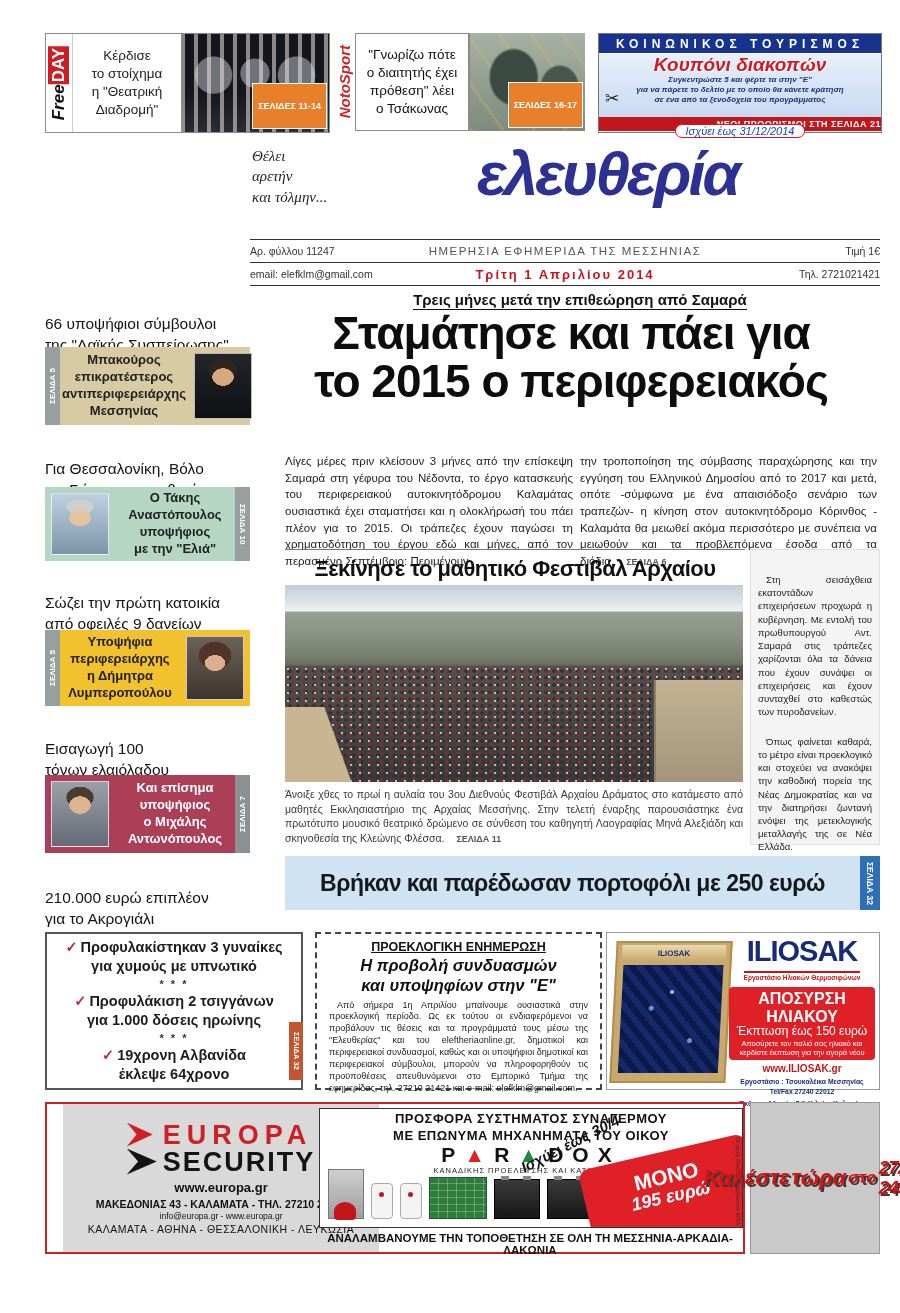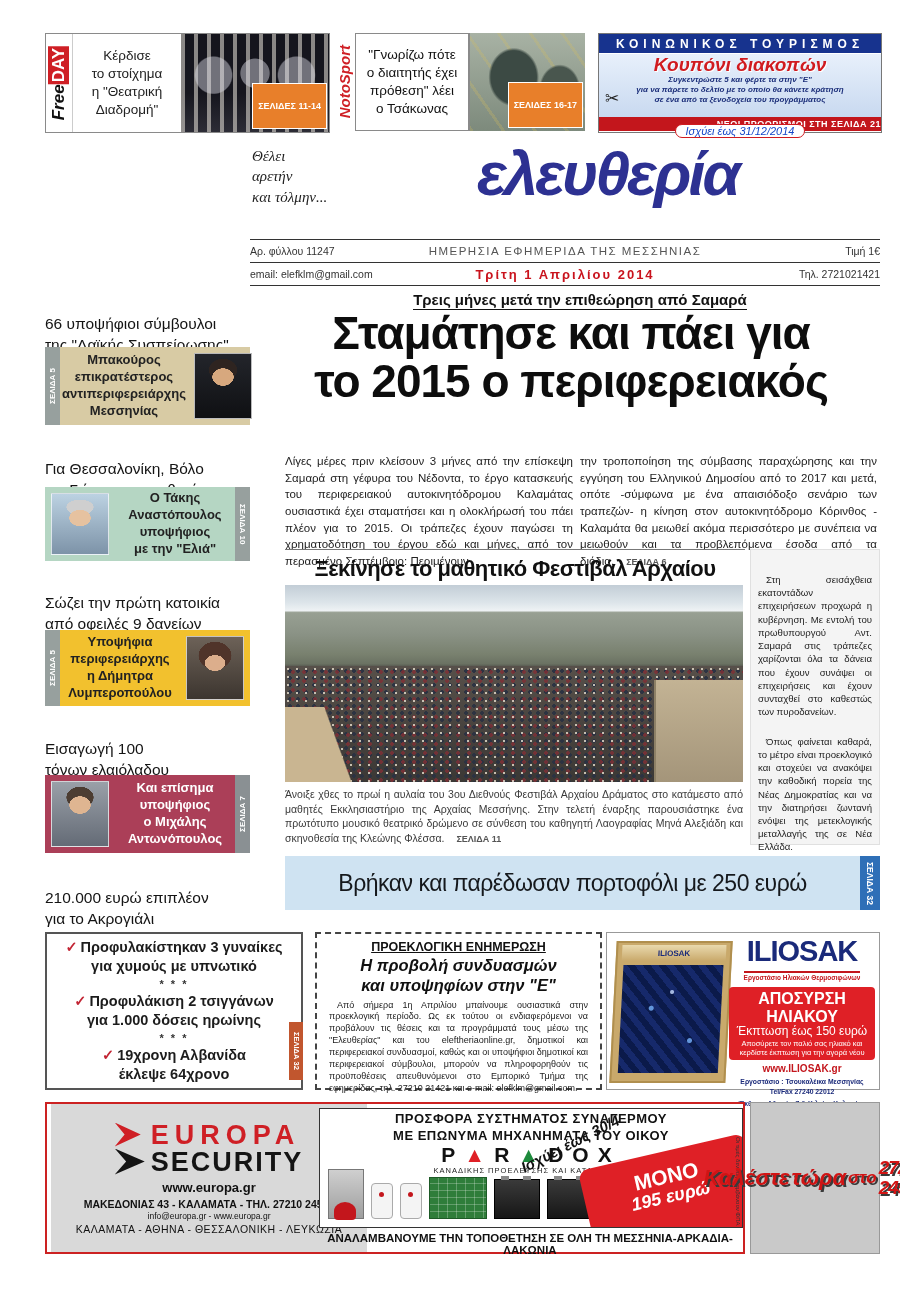--- a/index.html
+++ b/index.html
@@ -126,21 +126,21 @@
      background:linear-gradient(180deg,#c3b394,#a4957a);border-left:2px solid #8d8066;}
   .caption{left:285px;top:787px;width:458px;font-size:10.5px;line-height:1.4;text-align:justify;color:#3a3a3a;}
   .samaras{left:750px;top:549px;width:130px;height:296px;background:#f4f4f4;border:1px solid #e0e0e0;
      box-sizing:border-box;padding:7px 7px;}
   .sam-title{font-size:15.5px;font-weight:bold;text-align:center;line-height:1.2;margin-bottom:7px;}
   .sam-p{font-size:9.6px;line-height:1.38;text-align:justify;color:#222;text-indent:8px;margin:16px 0 4px 0;}
 
   
   .wallet{left:285px;top:856px;width:595px;height:54px;background:#cfe3f2;display:flex;}
   .wallet-text{flex:1;display:flex;align-items:center;justify-content:center;
-     font-size:23px;font-weight:normal;letter-spacing:-.5px;color:#15181c;}
+     font-size:23px;font-weight:bold;letter-spacing:-.5px;color:#15181c;}
   .wallet-tab{flex:0 0 20px;background:#2e6fb7;color:#fff;font-size:8.5px;font-weight:bold;
      display:flex;align-items:center;justify-content:center;}
 
   
   .crime{left:45px;top:932px;width:258px;height:158px;border:2px solid #555;box-sizing:border-box;
      display:flex;flex-direction:column;align-items:center;justify-content:center;background:#fff;position:absolute;}
   .crime-item{font-size:14.5px;font-weight:bold;text-align:center;line-height:1.3;color:#1c1c1c;}
   .check{color:#c22433;margin-right:3px;}
   .crime-sep{font-size:11px;font-weight:bold;letter-spacing:2px;color:#333;line-height:1.5;}
   .crime-tab{position:absolute;right:-2px;top:88px;width:14px;height:58px;background:#c1562e;color:#fff;
@@ -167,21 +167,21 @@
   .il-logo-sub{font-size:6.5px;color:#c3161c;font-weight:bold;border-top:2px solid #c3161c;display:inline-block;padding-top:1px;}
   .il-offer{background:#df2026;color:#fff;border-radius:4px;padding:3px 4px;margin-top:3px;}
   .il-offer-t{font-size:16px;font-weight:bold;line-height:1.1;}
   .il-offer-s{font-size:12px;line-height:1.15;}
   .il-offer-x{font-size:7.5px;line-height:1.2;}
   .il-site{font-size:10px;font-weight:bold;color:#c3161c;margin-top:3px;}
   .il-contact{font-size:6.8px;color:#1a2a7a;font-weight:bold;line-height:1.4;margin-top:3px;}
 
   
   .adbox{left:45px;top:1102px;width:700px;height:152px;border:2px solid #cc2222;box-sizing:border-box;background:#fff;}
-  .europa{position:absolute;left:4px;top:0;width:316px;height:100%;background:#d9d9d9;
+  .europa{position:absolute;left:16px;top:0;width:316px;height:100%;background:#d9d9d9;
      display:flex;flex-direction:column;align-items:center;justify-content:center;}
   .eu-logo-row{display:flex;align-items:center;gap:6px;}
   .chevmark{width:30px;height:52px;position:relative;}
   .chev{position:absolute;left:0;width:26px;height:24px;clip-path:polygon(0 0,100% 50%,0 100%,38% 50%);}
   .chev.red{top:0;background:#cf1f25;}
   .chev.blk{top:26px;background:#141414;width:30px;height:26px;}
   .eu-name{line-height:1;}
   .eu-top{color:#cf1f25;font-weight:bold;font-size:27px;letter-spacing:6px;}
   .eu-bot{color:#141414;font-weight:bold;font-size:27px;letter-spacing:2px;}
   .eu-site{font-size:13px;font-weight:bold;margin-top:4px;}

